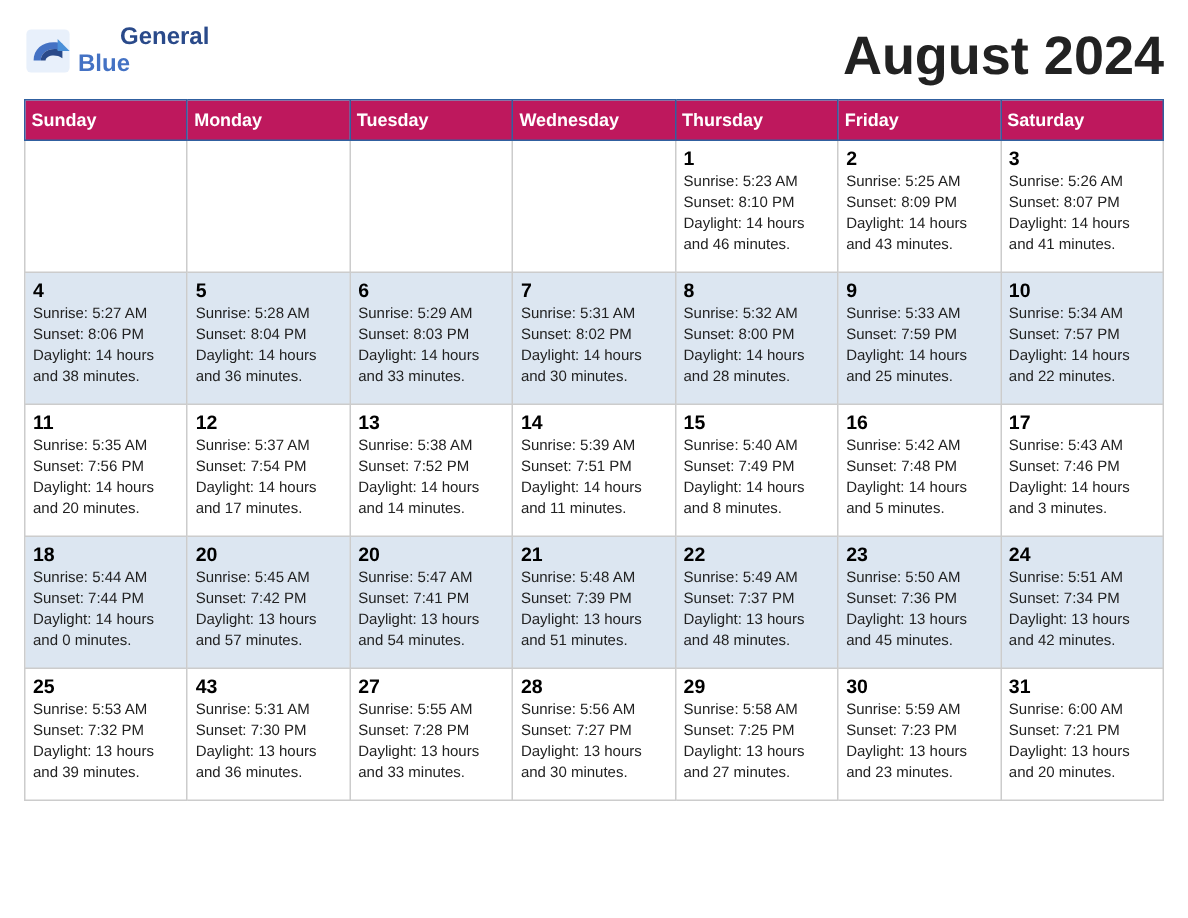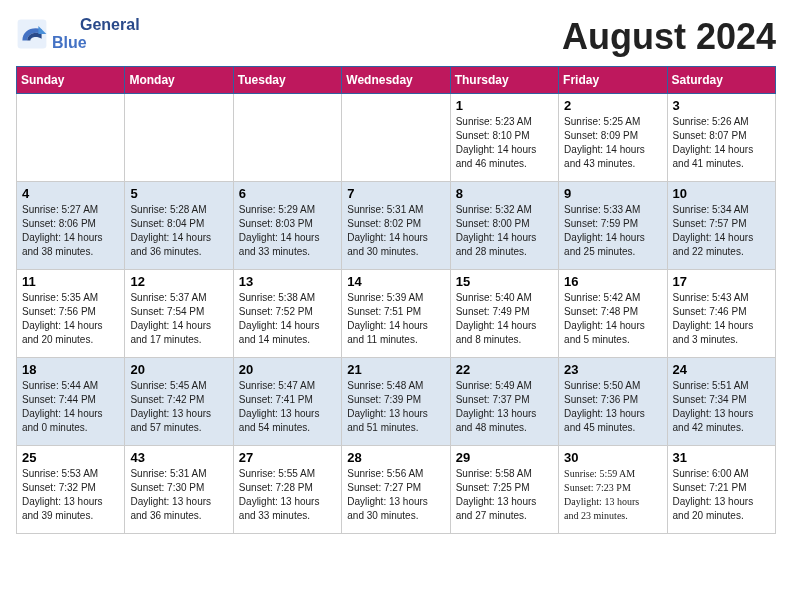--- a/index.html
+++ b/index.html
@@ -329,21 +329,21 @@
         </td>
         <td>
           <span class="day-number">29</span>
           <div class="cell-content" style="white-space: pre-line;">Sunrise: 5:58 AM
 Sunset: 7:25 PM
 Daylight: 13 hours
 and 27 minutes.</div>
         </td>
         <td>
           <span class="day-number">30</span>
-          <div class="cell-content" style="white-space: pre-line; font-family: Liberation Serif, serif;">Sunrise: 5:59 AM
+          <div class="cell-content" style="white-space: pre-line;">Sunrise: 5:59 AM
 Sunset: 7:23 PM
 Daylight: 13 hours
 and 23 minutes.</div>
         </td>
         <td>
           <span class="day-number">31</span>
           <div class="cell-content" style="white-space: pre-line;">Sunrise: 6:00 AM
 Sunset: 7:21 PM
 Daylight: 13 hours
 and 20 minutes.</div>

